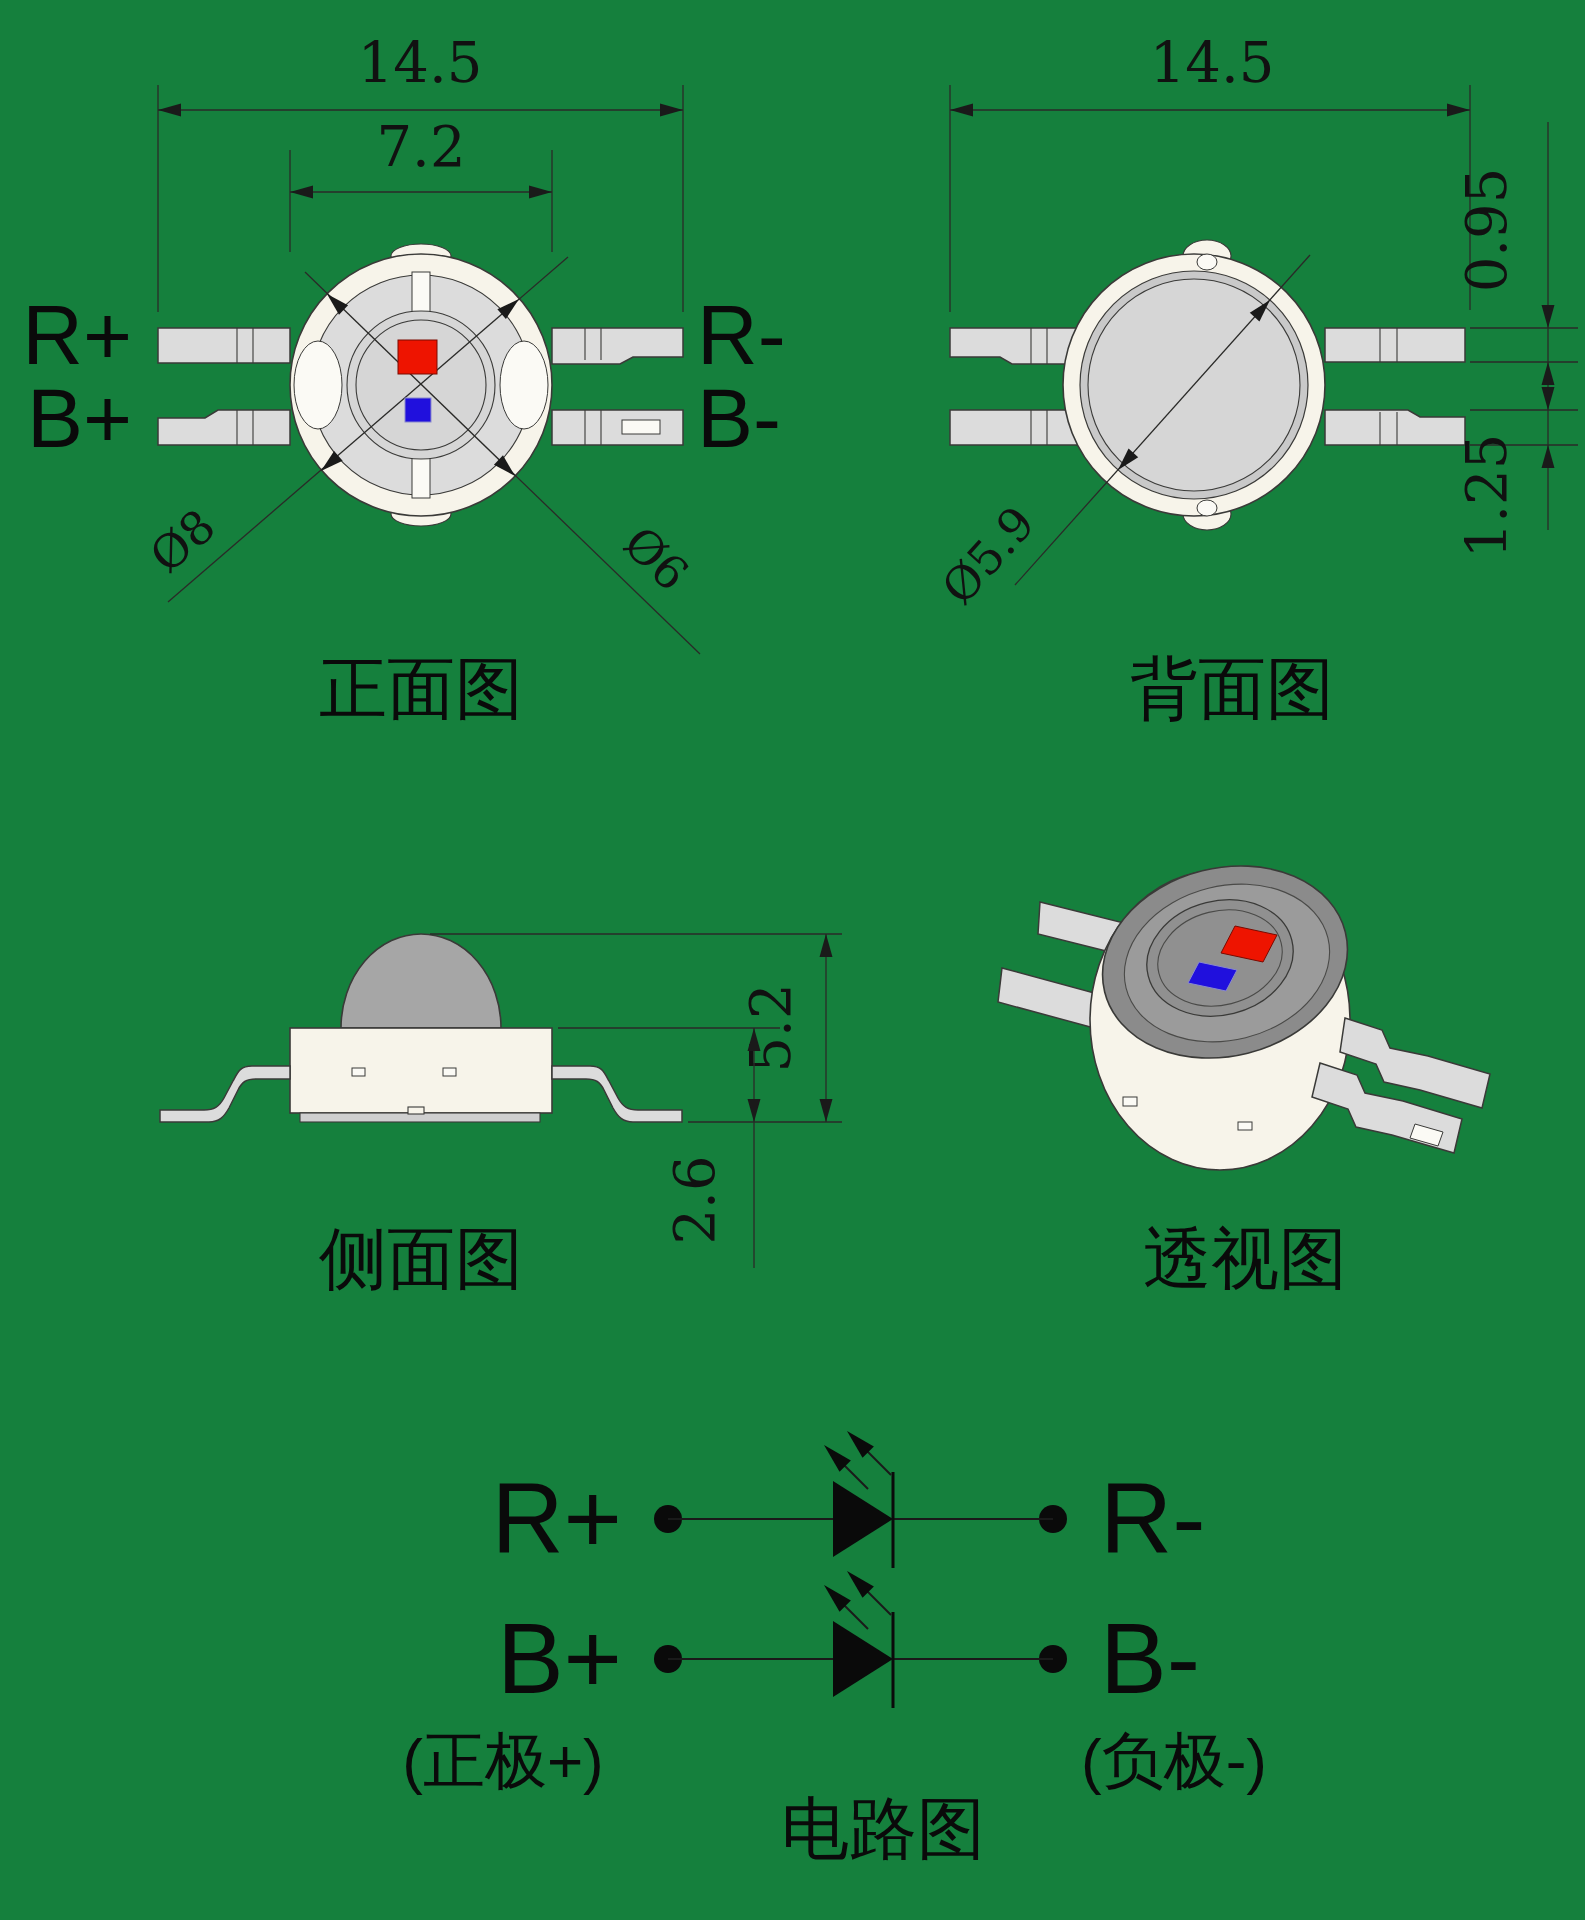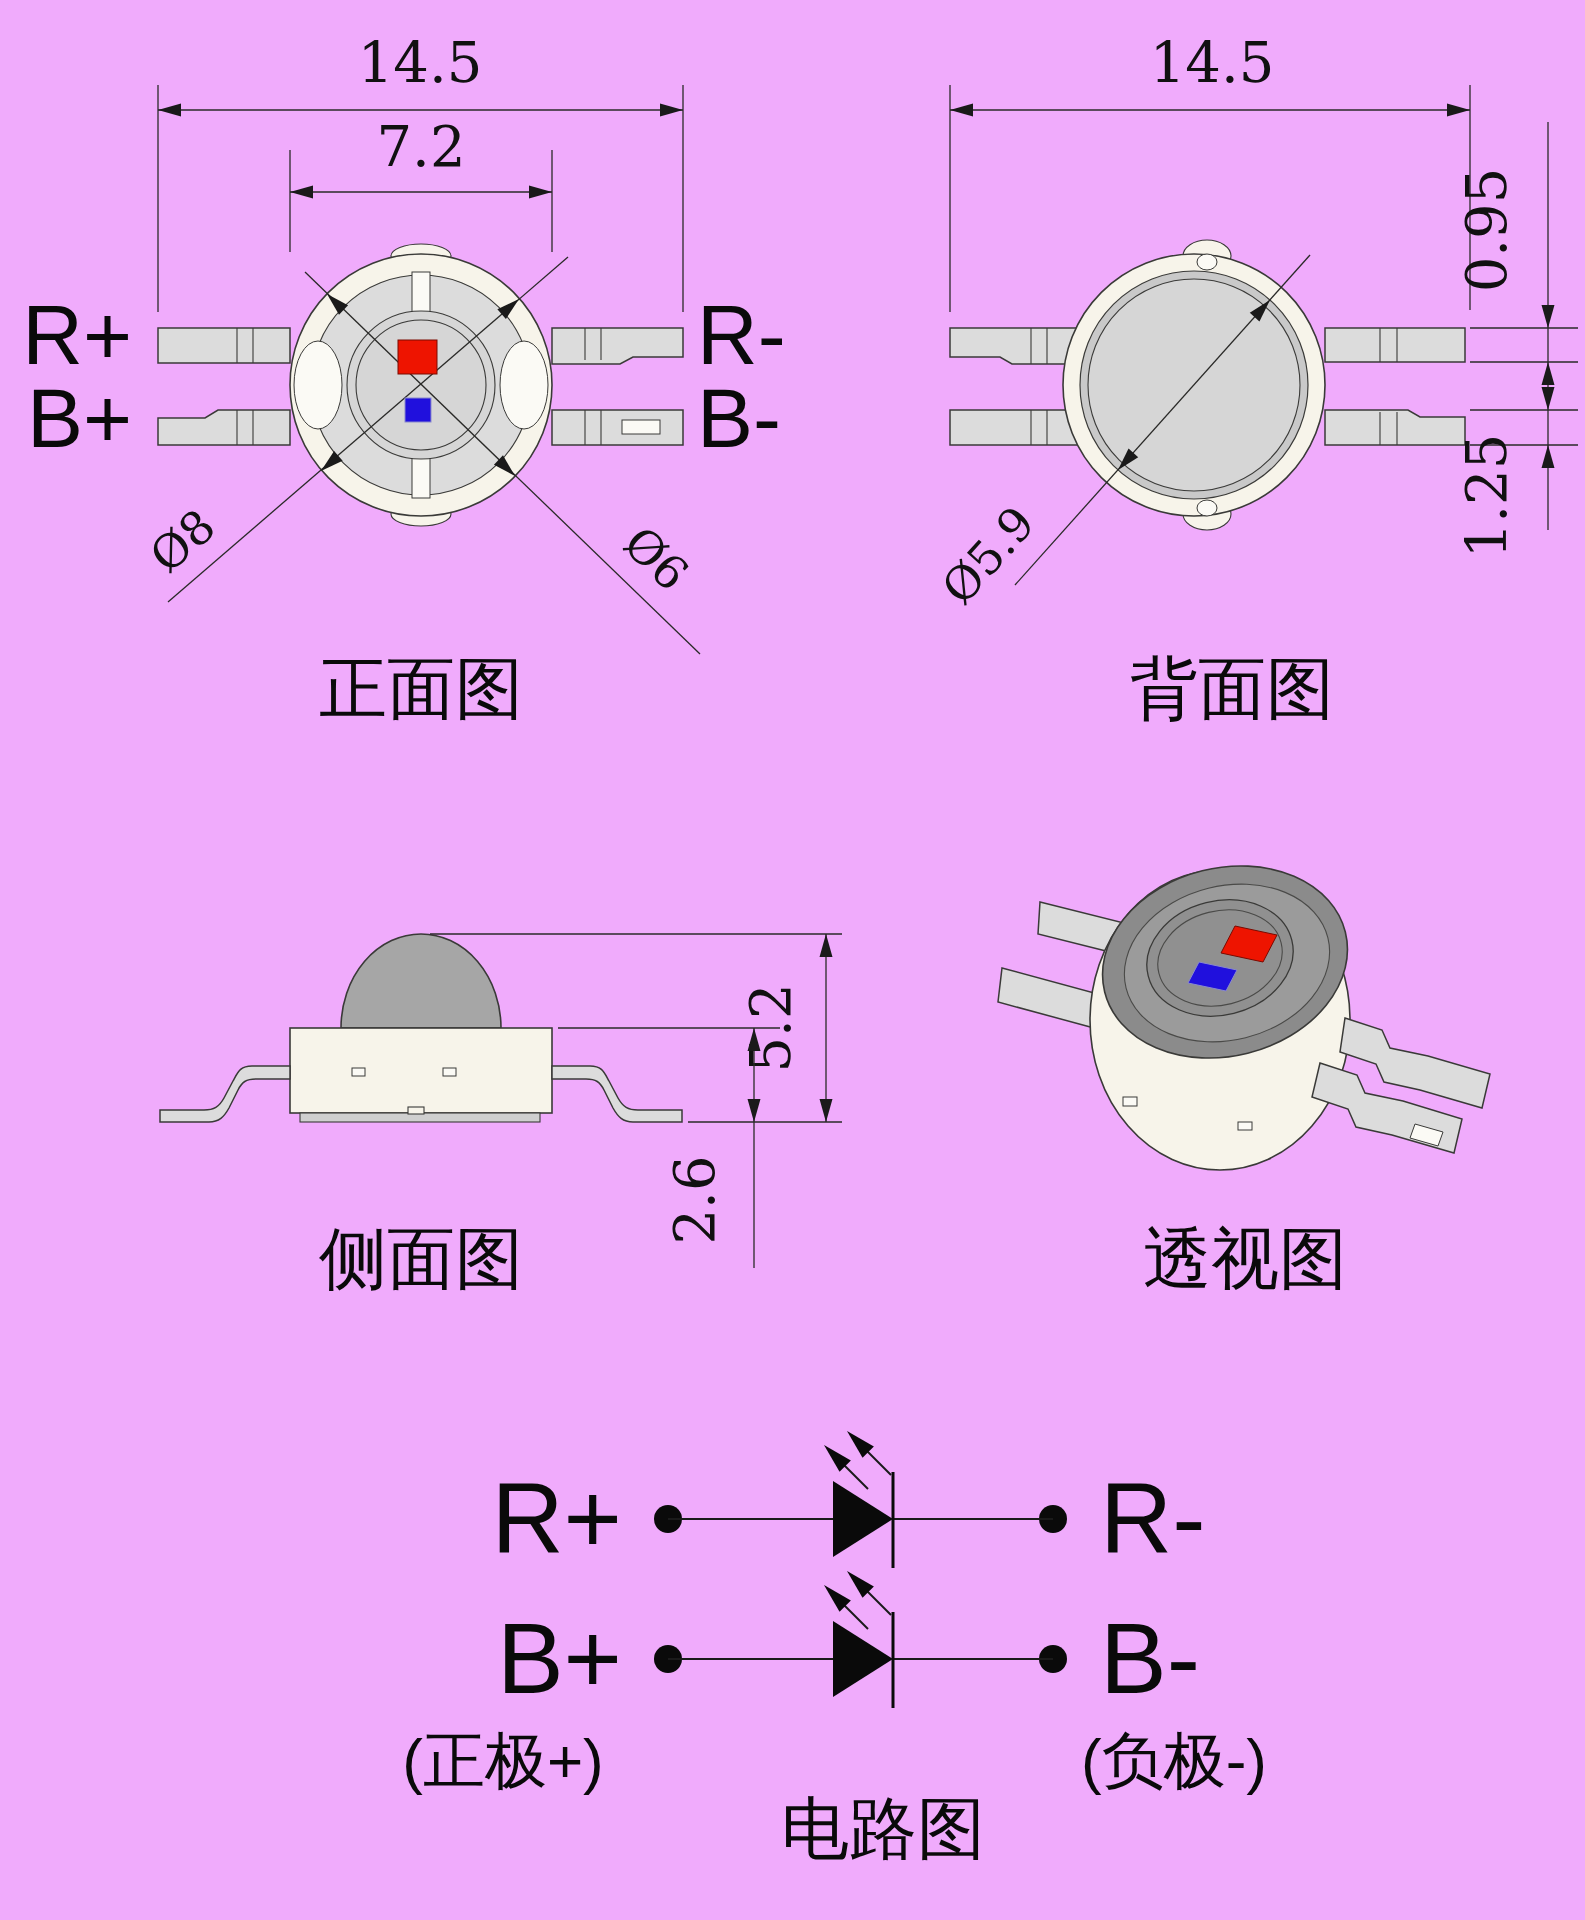--- a/index.html
+++ b/index.html
@@ -1,16 +1,16 @@
 <!DOCTYPE html>
 <html><head>
 <meta charset="utf-8">
 <style>
   html,body{margin:0;padding:0;background:#ffffff;}
-  .stage{width:1585px;height:1920px;position:relative;background:#f0abfc;overflow:hidden;}
+  .stage{width:1585px;height:1920px;position:relative;background:#15803d;overflow:hidden;}
   svg{display:block;}
   .thin{stroke:#3a3a38;stroke-width:1.1;fill:none;}
   .dimln{stroke:#2a2a28;stroke-width:1.3;fill:none;}
   .cream{fill:#f7f4ea;stroke:#3a3a38;stroke-width:1.6;}
   .creamthin{fill:#f7f4ea;stroke:#3a3a38;stroke-width:1.1;}
   .metal{fill:#dcdcdc;stroke:#3a3a38;stroke-width:1.5;}
   .pad1{fill:#c9c9c9;stroke:#3a3a38;stroke-width:1.2;}
   .pad2{fill:#d6d6d6;stroke:#3a3a38;stroke-width:1.1;}
   .dome{fill:#a6a6a6;stroke:#3a3a38;stroke-width:1.6;}
   .whitecut{fill:#fbfaf5;stroke:#3a3a38;stroke-width:1.0;}

